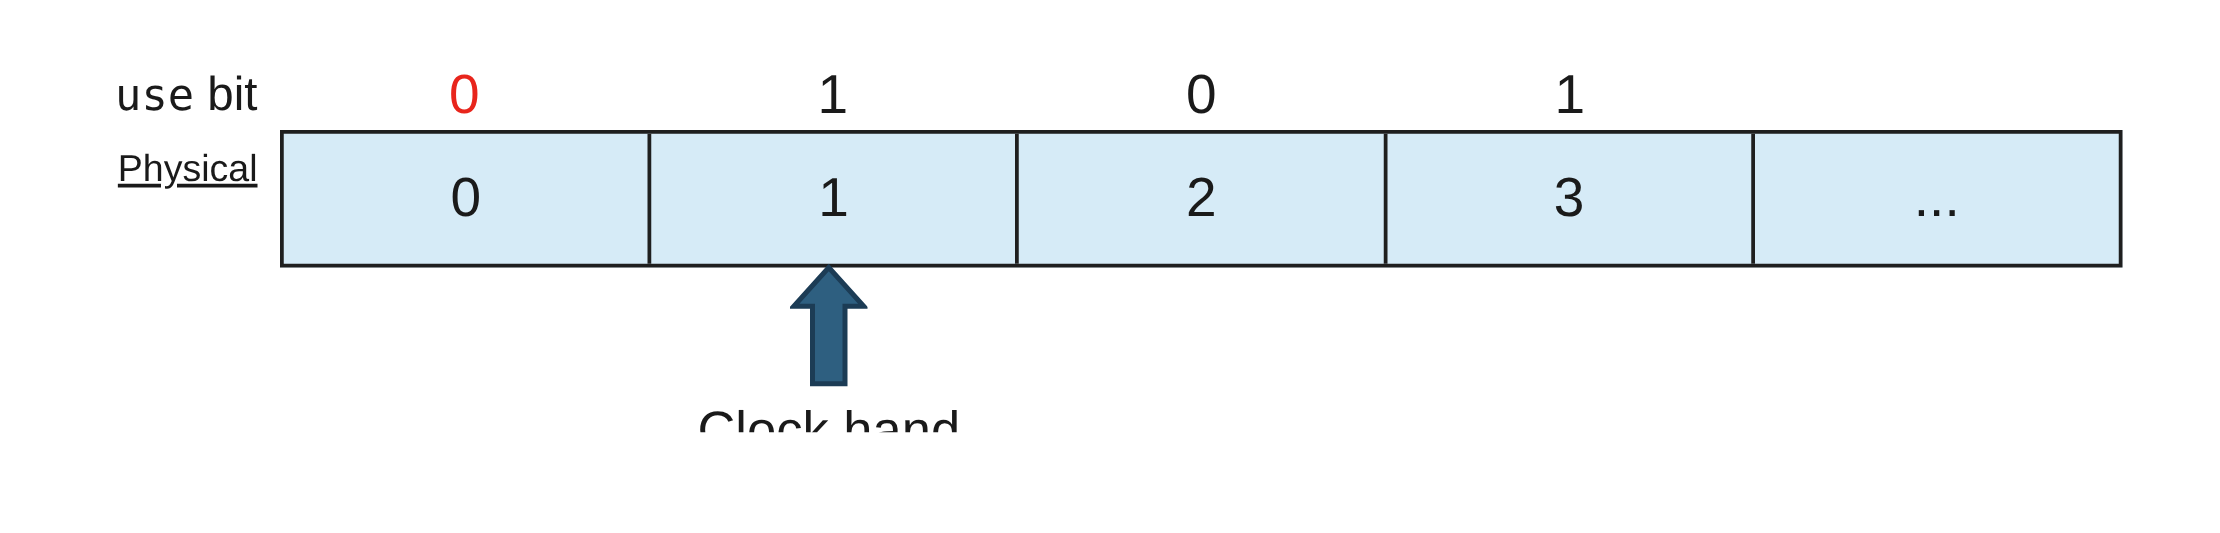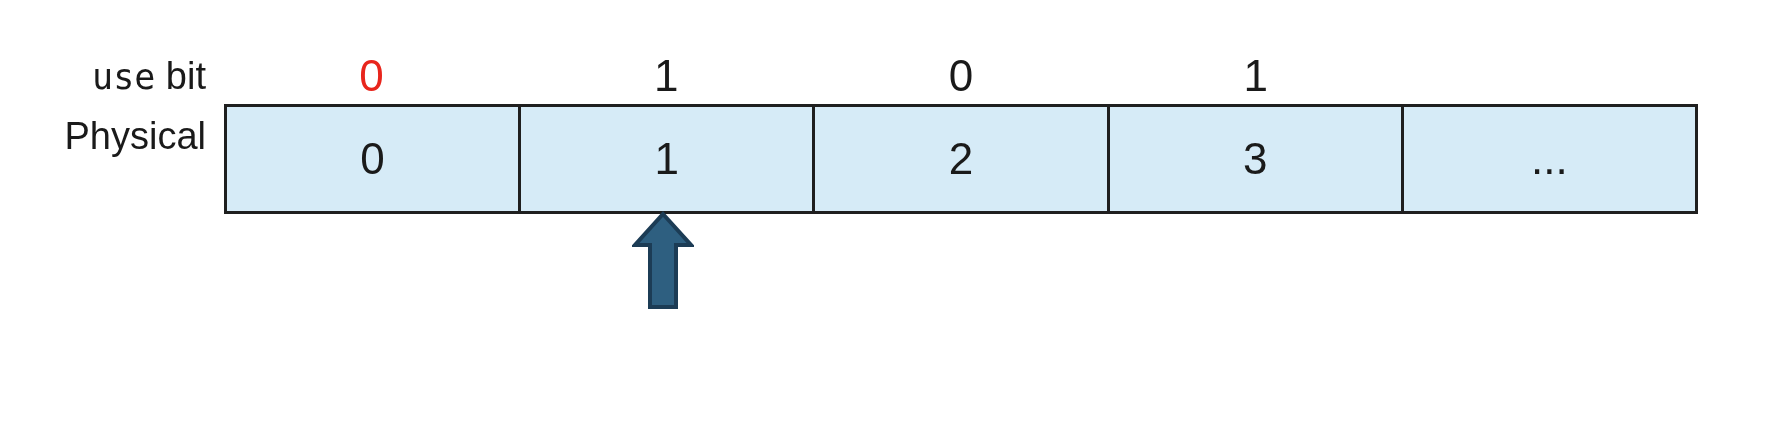--- a/index.html
+++ b/index.html
@@ -33,22 +33,23 @@
   .use-bit-title .mono {
     font-family: "DejaVu Sans Mono", monospace;
     font-size: 35px;
   }
   .physical-label {
     position: absolute;
     left: 0;
     top: 112px;
     width: 206px;
     text-align: right;
-    font-size: 38px;
+    font-size: 30px;
     line-height: 48px;
+    text-decoration: underline;
   }
 
   
   .use-bit-row {
     position: absolute;
     left: 224px;
     top: 48px;
     width: 1474px;
     height: 56px;
     display: flex;
@@ -140,14 +141,15 @@
       </div>
     <div class="frame">
         <span>...</span>
       </div>
   </div>
 
   <svg class="clock-arrow" viewBox="0 0 62 100" xmlns="http://www.w3.org/2000/svg">
     <polygon points="31,3 59,34 44,34 44,96 18,96 18,34 3,34"></polygon>
   </svg>
 
+  <div class="clock-hand-label">Clock hand</div>
 
 </div>
 
 </body></html>

